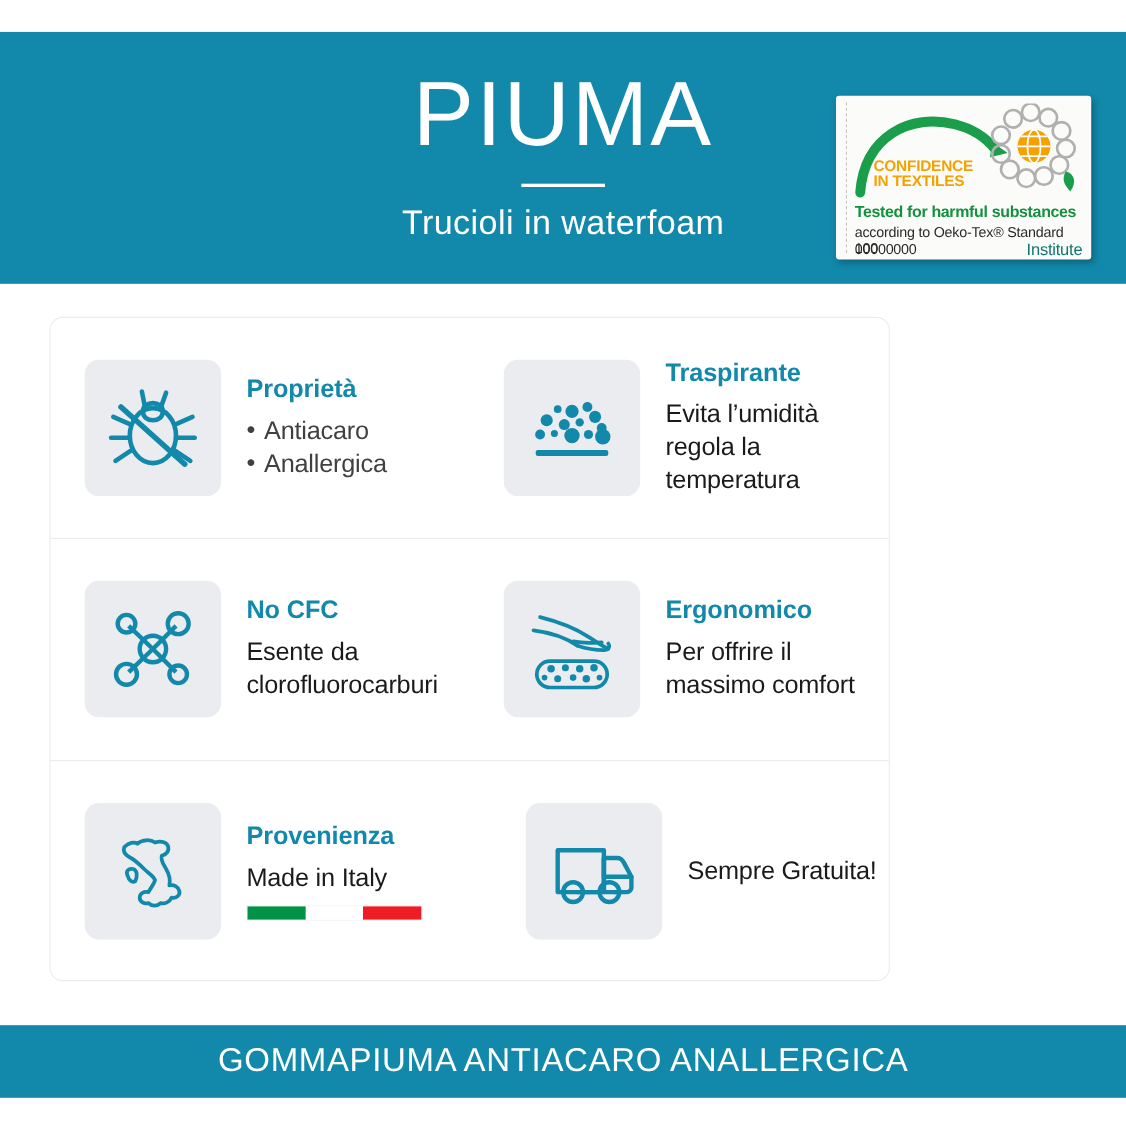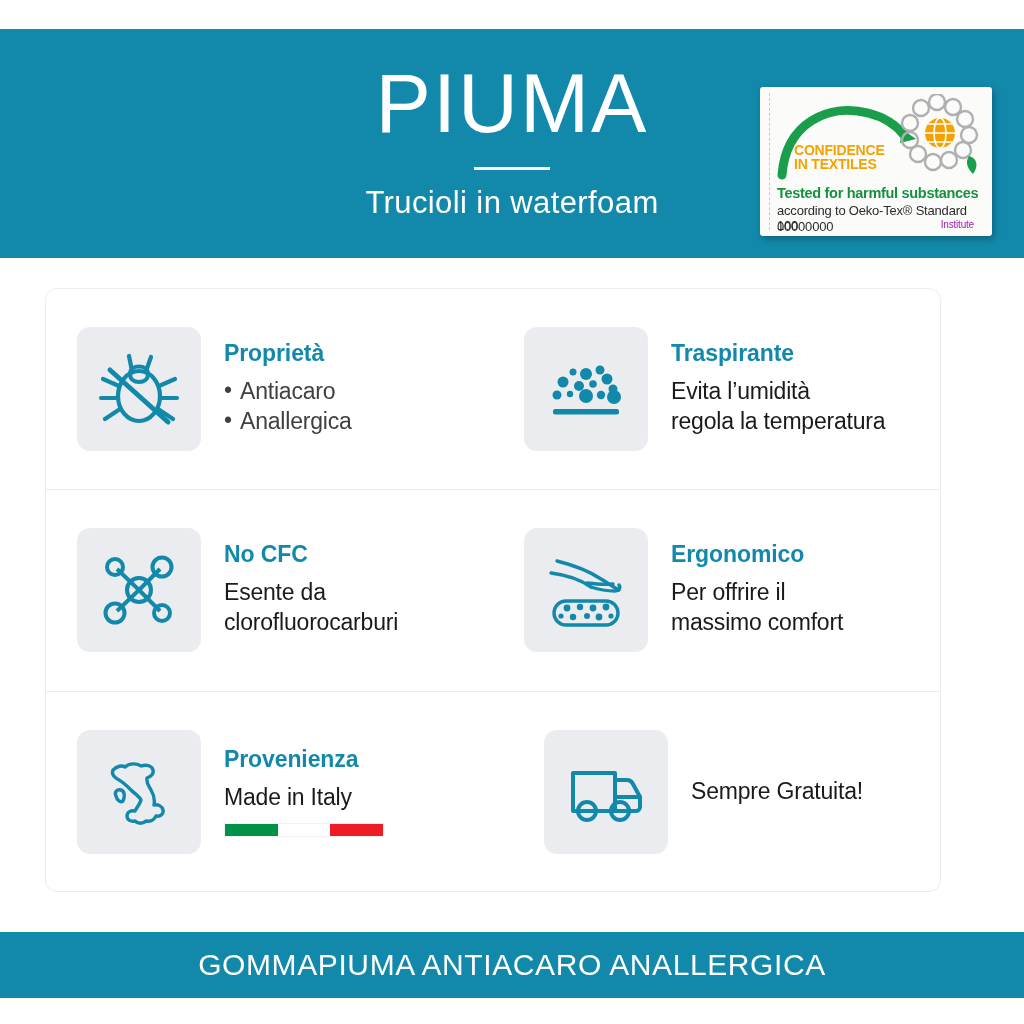--- a/index.html
+++ b/index.html
@@ -126,33 +126,33 @@
   .oeko-num {
     position: absolute;
     left: 1px;
     top: 126px;
     color: #2b2b2b;
     font-size: 13px;
     letter-spacing: -0.2px;
   }
   .oeko-inst {
     position: absolute;
-    right: 12px;
+    right: 2px;
     top: 126px;
-    color: #a21caf;
-    font-size: 10px;
+    color: #0f766e;
+    font-size: 15px;
     letter-spacing: -0.2px;
   }
 
   
   .features {
     position: absolute;
     left: 45px;
     top: 288px;
-    width: 896px;
+    width: 764px;
     height: 604px;
     background: #ffffff;
     border: 1px solid #ececec;
     border-radius: 12px;
   }
 
   .feat-row {
     display: flex;
     width: 100%;
     height: 201.3px;

